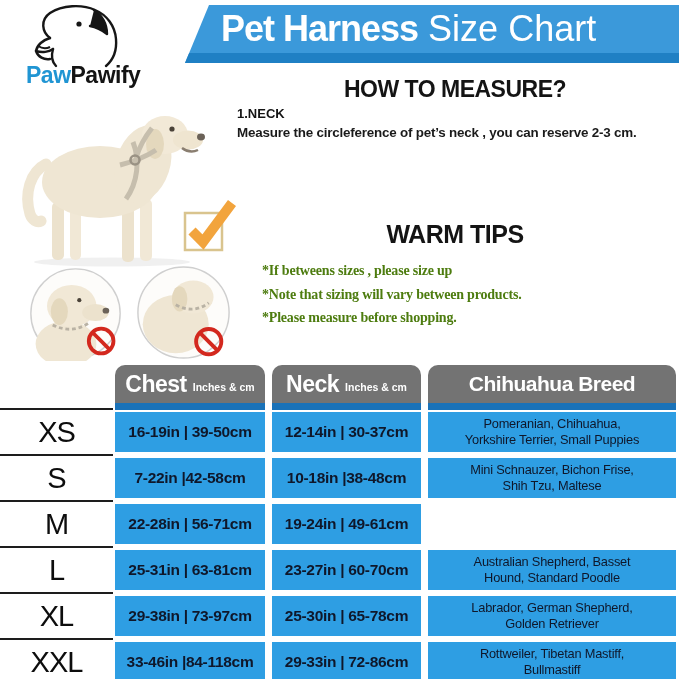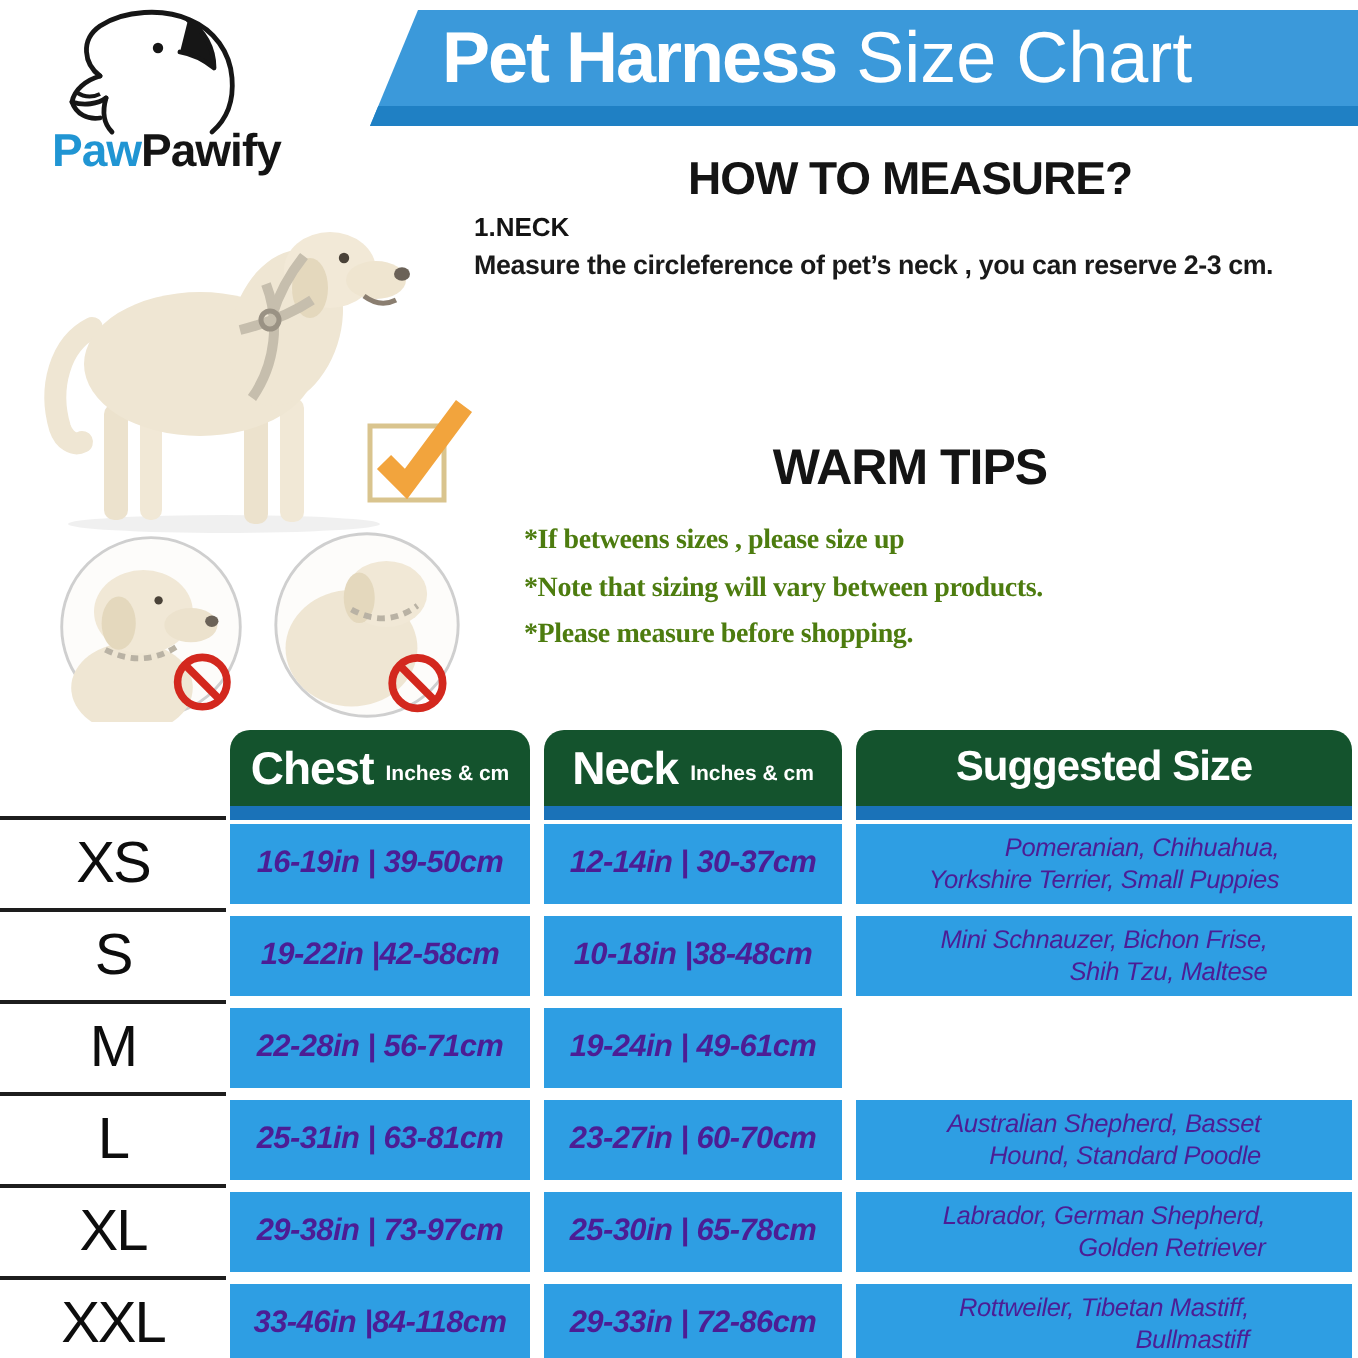--- a/index.html
+++ b/index.html
@@ -38,33 +38,33 @@
   .tips-list li { font-size:14px; font-weight:700; line-height:23.5px; color:#4d7c0f; letter-spacing:-0.2px;font-family:Liberation Serif, serif; }
 
   
   .dog-figure { position:absolute; left:12px; top:102px; width:202px; height:166px; }
   .check-art { position:absolute; left:180px; top:197px; width:58px; height:60px; }
   .inset { position:absolute; }
   .inset.one { left:28px; top:266px; width:95px; height:95px; }
   .inset.two { left:135px; top:264px; width:97px; height:97px; }
 
   
-  .col-head { position:absolute; top:365px; height:38px; background:#14532d; border-radius:10px 10px 0 0;
+  .col-head { position:absolute; top:365px; height:38px; background:#737373; border-radius:10px 10px 0 0;
     display:flex; align-items:center; justify-content:center; gap:6px; color:#fff; }
   .col-head .h-main { font-size:23px; font-weight:800; letter-spacing:-0.5px; }
   .col-head .h-sub { font-size:10.5px; font-weight:600; margin-top:6px; }
   .col-head.breed .h-main { font-size:21px; }
   .head-stripe { position:absolute; top:403px; height:7px; background:#1a72b8; }
 
   .c-chest { left:115px; width:150px; }
   .c-neck  { left:272px; width:149px; }
   .c-breed { left:428px; width:248px; }
 
-  .cell { position:absolute; height:40px; background:#2e9ee3; color:#4c1d95;
-    display:flex; align-items:center; justify-content:center; text-align:right;font-style:italic; }
+  .cell { position:absolute; height:40px; background:#2e9ee3; color:#0f172a;
+    display:flex; align-items:center; justify-content:center; text-align:center; }
   .cell.val { font-size:15.5px; font-weight:700; letter-spacing:-0.3px; }
   .cell.breed-val { font-size:12.8px; font-weight:500; line-height:1.22; white-space:pre-line; letter-spacing:-0.2px; }
   .size-label { position:absolute; left:0; width:113px; height:40px; display:flex; align-items:center; justify-content:center;
     font-size:29px; font-weight:400; color:#0d0d0d; letter-spacing:-1px; }
   .divider { position:absolute; left:0; width:113px; height:2px; background:#1d1d1d; }
 </style>
 </head>
 <body>
 
 <div class="page">
@@ -163,41 +163,41 @@
 
   <div class="col-head c-chest">
     <span class="h-main">Chest</span>
     <span class="h-sub">Inches &amp; cm</span>
   </div>
   <div class="col-head c-neck">
     <span class="h-main">Neck</span>
     <span class="h-sub">Inches &amp; cm</span>
   </div>
   <div class="col-head breed c-breed">
-    <span class="h-main">Suggested Size</span>
+    <span class="h-main">Chihuahua Breed</span>
   </div>
   <div class="head-stripe c-chest"></div>
   <div class="head-stripe c-neck"></div>
   <div class="head-stripe c-breed"></div>
 
   <div class="divider" style="top:408px"></div>
   <div class="divider" style="top:454px"></div>
   <div class="divider" style="top:500px"></div>
   <div class="divider" style="top:546px"></div>
   <div class="divider" style="top:592px"></div>
   <div class="divider" style="top:638px"></div>
 
   <div class="size-label" style="top:412px">XS</div>
   <div class="cell val c-chest" style="top:412px">16-19in | 39-50cm</div>
   <div class="cell val c-neck" style="top:412px">12-14in | 30-37cm</div>
   <div class="cell breed-val c-breed" style="top:412px">Pomeranian,  Chihuahua,
 Yorkshire Terrier,  Small Puppies</div>
 
   <div class="size-label" style="top:458px">S</div>
-  <div class="cell val c-chest" style="top:458px">19-22in |42-58cm</div>
+  <div class="cell val c-chest" style="top:458px">7-22in |42-58cm</div>
   <div class="cell val c-neck" style="top:458px">10-18in |38-48cm</div>
   <div class="cell breed-val c-breed" style="top:458px">Mini Schnauzer,  Bichon Frise,
 Shih Tzu,  Maltese</div>
 
   <div class="size-label" style="top:504px">M</div>
   <div class="cell val c-chest" style="top:504px">22-28in | 56-71cm</div>
   <div class="cell val c-neck" style="top:504px">19-24in | 49-61cm</div>
 
   <div class="size-label" style="top:550px">L</div>
   <div class="cell val c-chest" style="top:550px">25-31in | 63-81cm</div>

